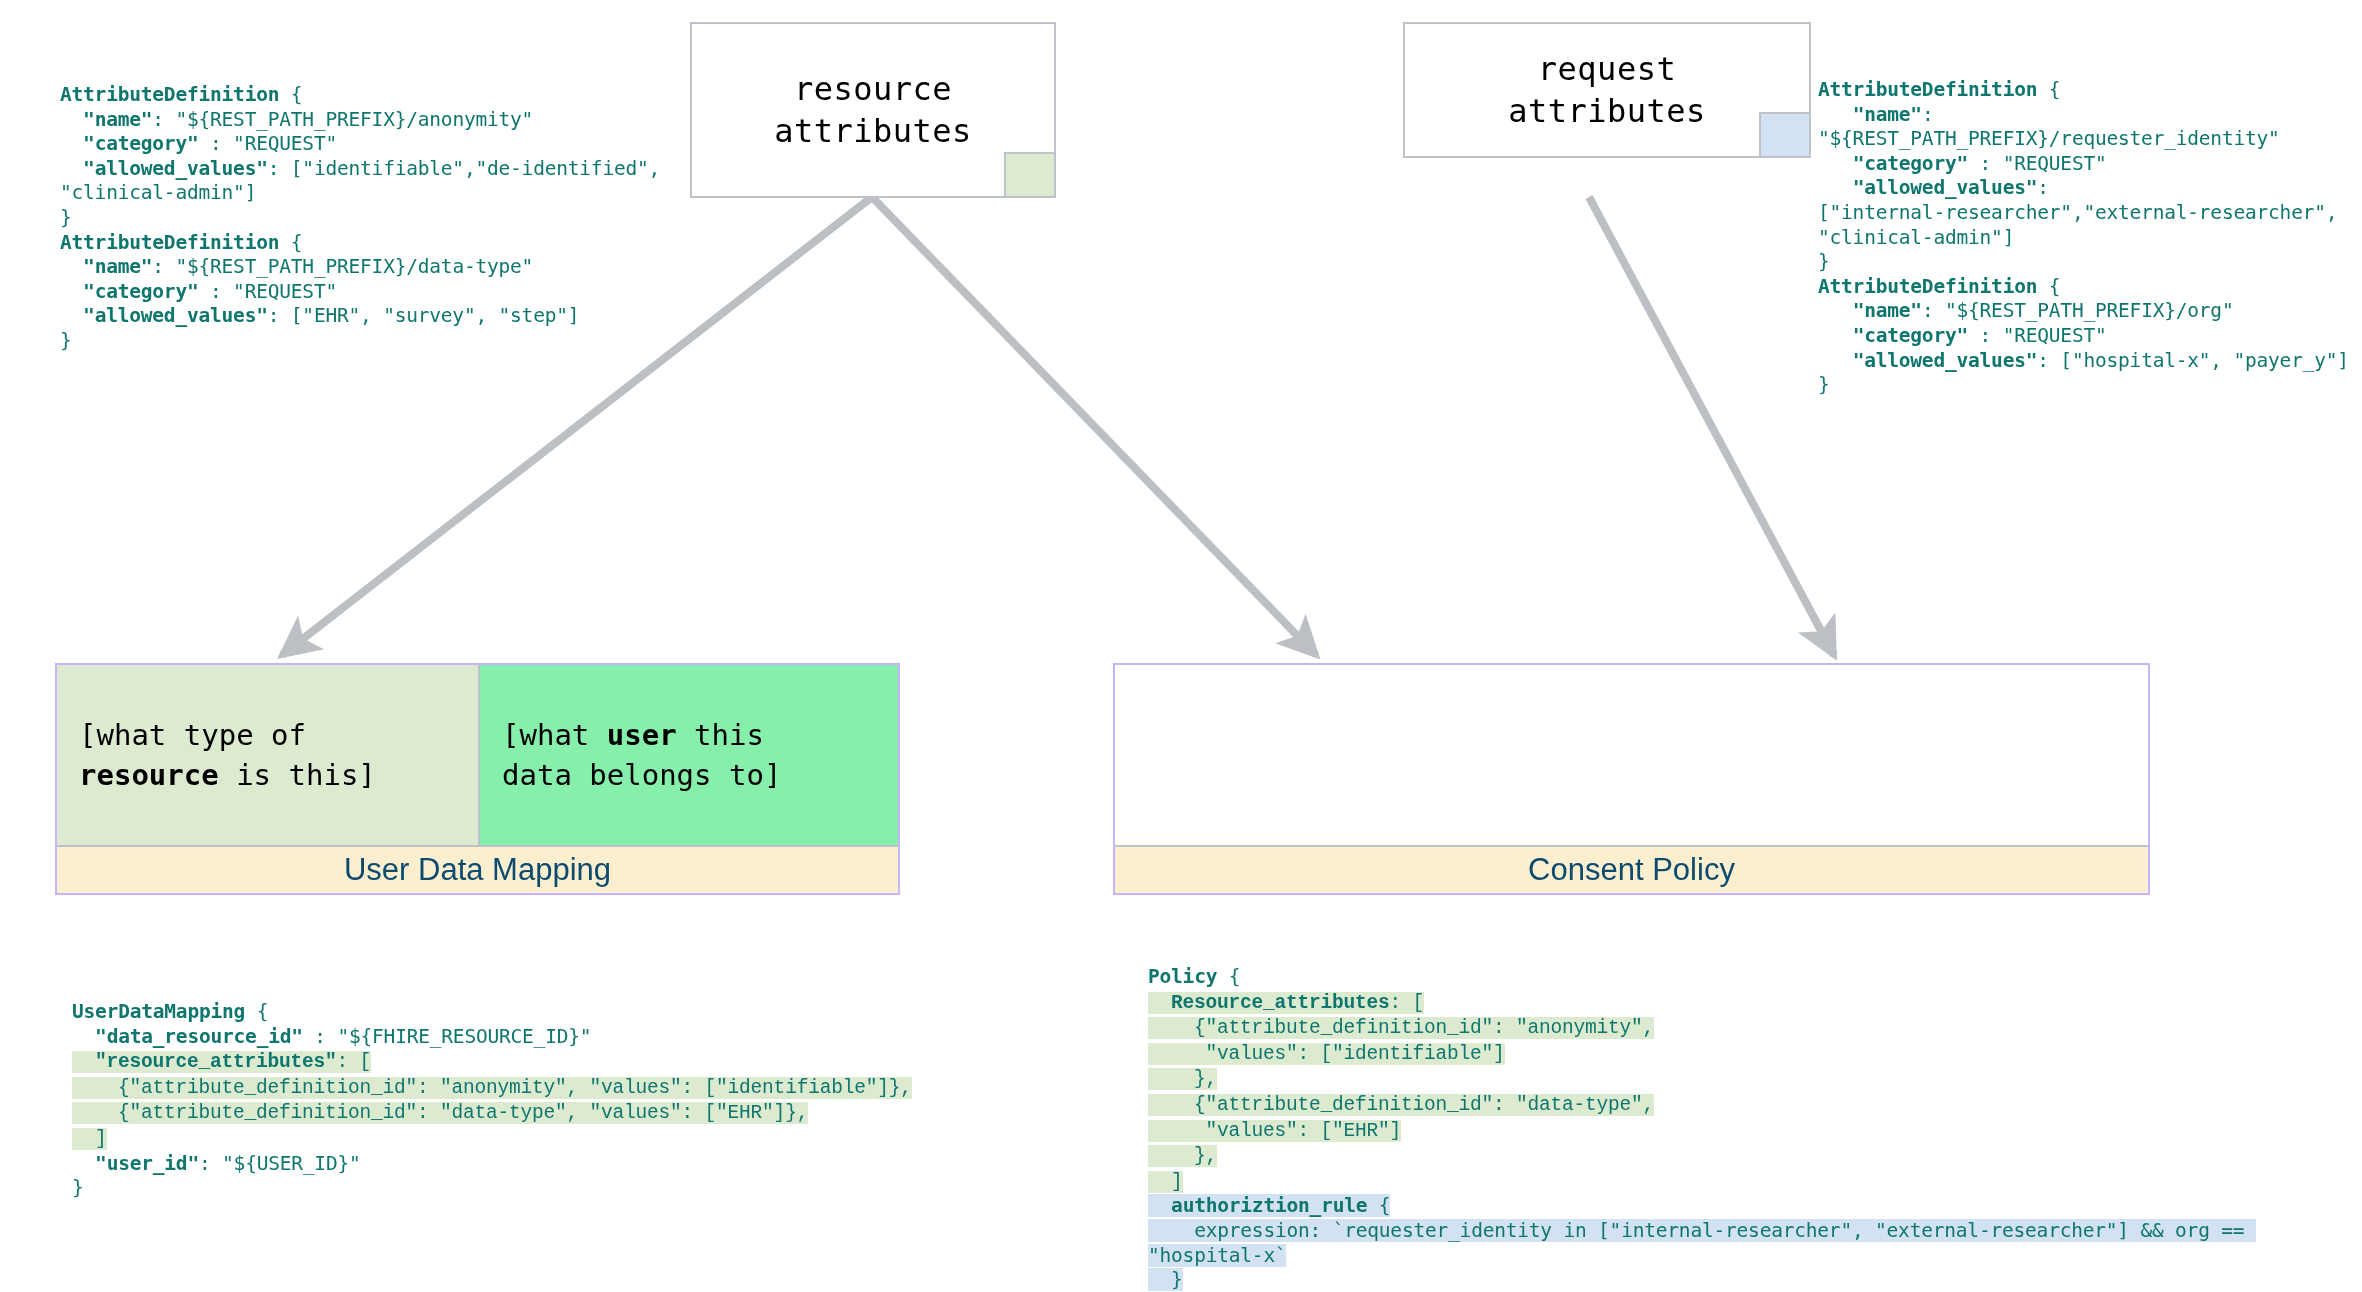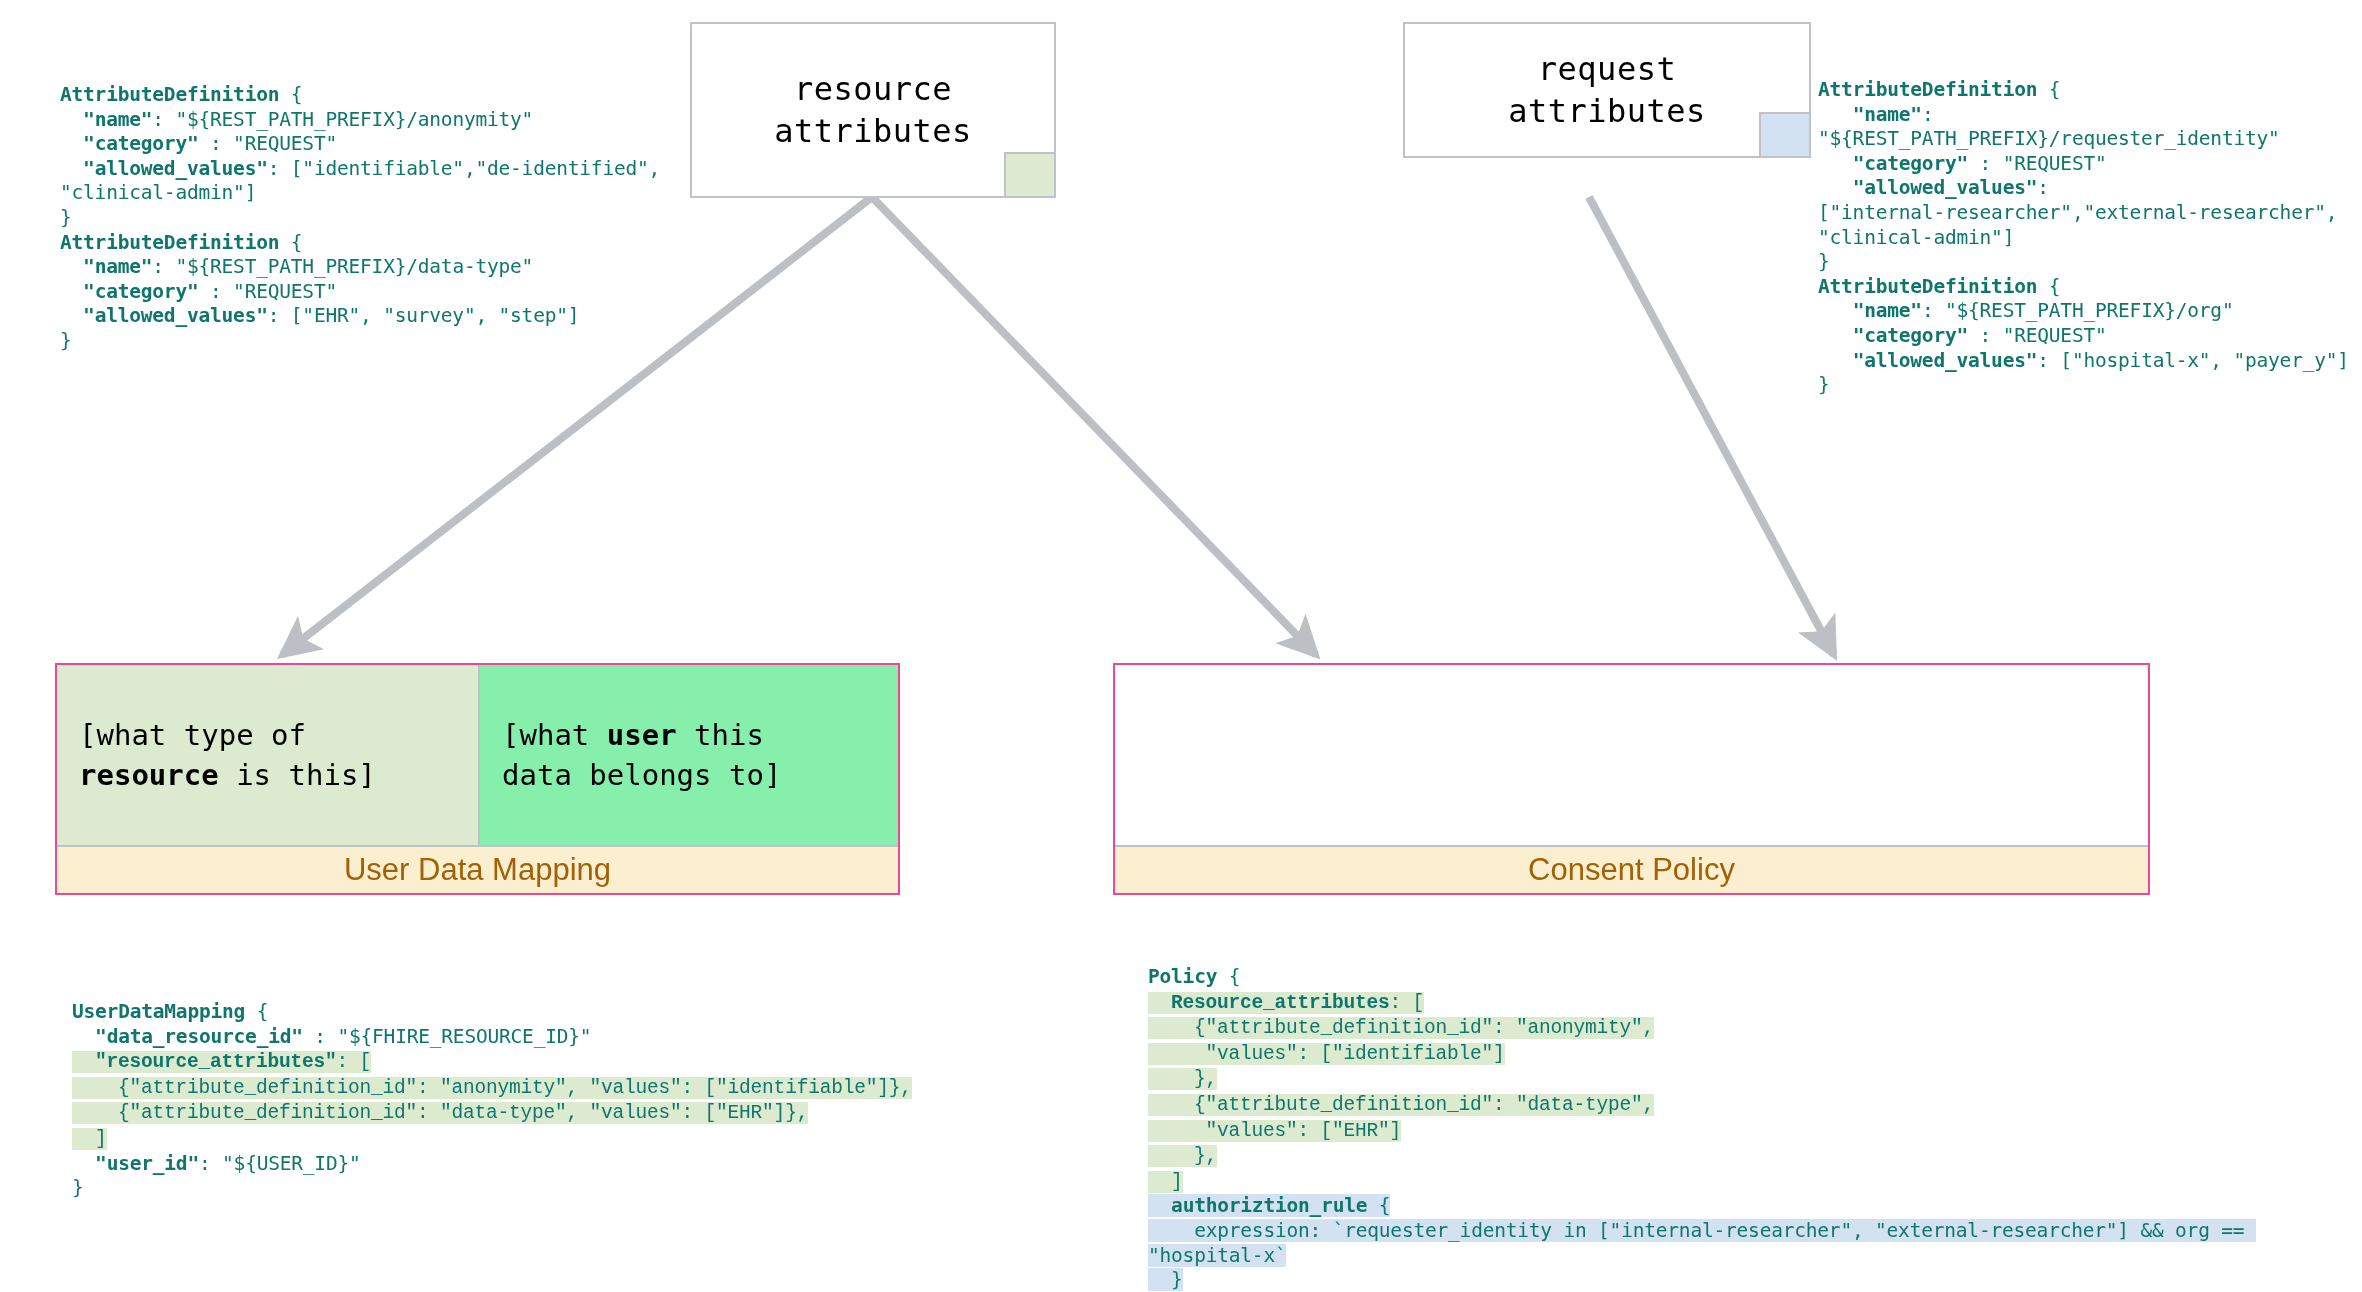--- a/index.html
+++ b/index.html
@@ -100,21 +100,21 @@
     left: 1403px;
     top: 22px;
     width: 408px;
     height: 136px;
   }
 
   
   .entity {
     position: absolute;
     box-sizing: border-box;
-    border: 2px solid #ec4899;
+    border: 2px solid #c4b5fd;
     background: #ffffff;
   }
   .entity .cells {
     display: flex;
     height: 180px;
   }
   .entity .cell {
     box-sizing: border-box;
     display: flex;
     align-items: center;
@@ -131,21 +131,21 @@
   .entity .cell b { font-weight: bold; }
   .entity .footer {
     background: #fcefd0;
     border-top: 2px solid #bfc3c9;
     height: 46px;
     display: flex;
     align-items: center;
     justify-content: center;
     font-family: "Liberation Sans", sans-serif;
     font-size: 31px;
-    color: #a16207;
+    color: #0c4a6e;
   }
   #entity-user-data-mapping {
     left: 55px;
     top: 663px;
     width: 845px;
   }
   #entity-consent-policy {
     left: 1113px;
     top: 663px;
     width: 1037px;

